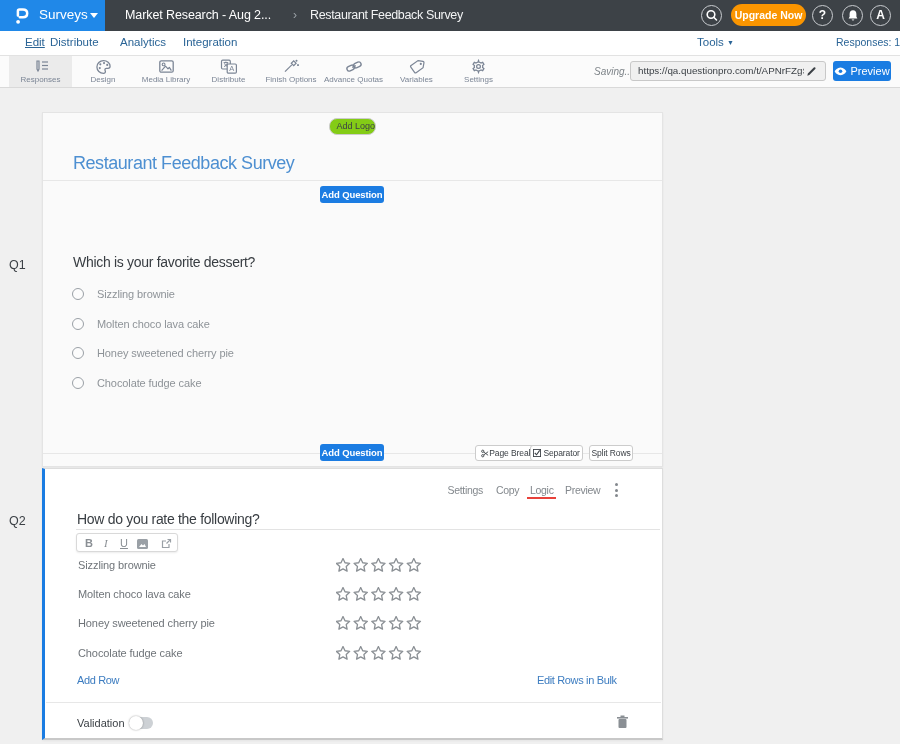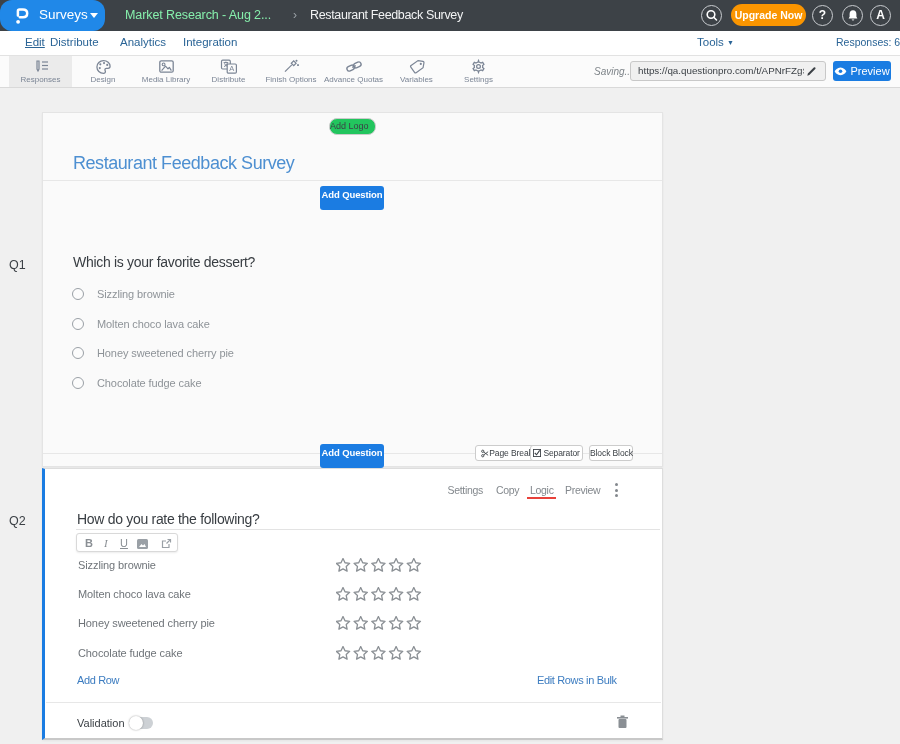--- a/index.html
+++ b/index.html
@@ -1,25 +1,25 @@
 <!DOCTYPE html>
 <html><head>
 <meta charset="utf-8">
 <style>
 * { margin:0; padding:0; box-sizing:border-box; }
 html,body { width:900px; height:744px; overflow:hidden; background:#f0f0f0;
   font-family:"Liberation Sans", sans-serif; }
 
 #navbar { position:absolute; left:0; top:0; width:900px; height:31px; background:#3d4247; }
-#logoblk { position:absolute; left:0; top:0; width:105px; height:31px; background:#2088e8; z-index:5;border-radius:12px; }
+#logoblk { position:absolute; left:0; top:0; width:105px; height:31px; background:#2088e8; z-index:5; }
 #logoblk svg { position:absolute; left:14px; top:5px; }
 #logoblk .stxt { position:absolute; left:39px; top:7px; color:#fff; font-size:13.5px; }
 #logoblk .tri { position:absolute; left:90px; top:13px; width:0; height:0;
   border-left:4.5px solid transparent; border-right:4.5px solid transparent; border-top:5px solid #fff; }
-.crumb1 { position:absolute; left:125px; top:8px; color:#86efac; font-size:12.5px; letter-spacing:-0.1px; white-space:nowrap; }
+.crumb1 { position:absolute; left:125px; top:8px; color:#ffffff; font-size:12.5px; letter-spacing:-0.1px; white-space:nowrap; }
 .crumbsep { position:absolute; left:293px; top:8px; color:#9aa0a6; font-size:12px; }
 .crumb2 { position:absolute; left:310px; top:8px; color:#f2f3f4; font-size:12.5px; letter-spacing:-0.35px; white-space:nowrap; }
 .navcirc { position:absolute; top:4.5px; width:21px; height:21px; border:1.5px solid #c9ccd0;
   border-radius:50%; color:#fff; text-align:center; }
 .navcirc span { font-size:12px; font-weight:bold; line-height:18px; display:block; }
 #upgrade { position:absolute; left:731px; top:4px; width:75px; height:22px; background:#fa9500;
   border-radius:11px; color:#fff; font-size:10.5px; font-weight:bold; text-align:center; line-height:22px;
   white-space:nowrap; }
 
 #tabrow { position:absolute; left:0; top:31px; width:900px; height:25px; background:#fff;
@@ -38,26 +38,26 @@
 #previewbtn { position:absolute; left:833px; top:61px; width:58px; height:20px; background:#1a7ce2;
   border-radius:3px; color:#fff; font-size:11px; line-height:20px; text-align:center; white-space:nowrap; }
 
 #card1 { position:absolute; left:42px; top:112px; width:621px; height:355px; background:#fafafa;
   border:1px solid #e4e4e4; box-shadow:0 1px 2px rgba(0,0,0,0.05); }
 #card2 { position:absolute; left:42px; top:468px; width:621px; height:272px; background:#fff;
   border-top:1px solid #ddd; border-right:1px solid #ddd;
   border-left:3px solid #1a7ce2; border-bottom:2px solid #c8c8c8;
   box-shadow:0 1px 2px rgba(0,0,0,0.05); }
 .qlbl { position:absolute; left:9px; font-size:12.5px; color:#3c4146; }
-#addlogo { position:absolute; left:329px; top:118px; width:47px; height:17px; background:#22c55e;
-  border:1px solid #ccc; border-radius:8px; font-size:9px; color:#3c4146; text-align:left;
+#addlogo { position:absolute; left:329px; top:118px; width:47px; height:17px; background:#84cc16;
+  border:1px solid #ccc; border-radius:8px; font-size:9px; color:#3c4146; text-align:right;
   line-height:15px; white-space:nowrap; }
 #title { position:absolute; left:73px; top:153px; font-size:18px; letter-spacing:-0.45px; color:#4d8fd1; }
 .divline { position:absolute; left:43px; width:619px; height:1px; background:#e7e7e7; }
-.addq { position:absolute; width:64px; height:24px; background:#1b7ce2; border-radius:3px;
+.addq { position:absolute; width:64px; height:17px; background:#1b7ce2; border-radius:3px;
   color:#fff; font-size:9.5px; font-weight:bold; text-align:center; line-height:18px;
   white-space:nowrap; letter-spacing:-0.1px; }
 #q1text { position:absolute; left:73px; top:254px; font-size:14px; letter-spacing:-0.3px; color:#383d42; }
 .radio { position:absolute; left:72px; width:12px; height:12px; border:1.5px solid #9aa0a6;
   border-radius:50%; background:#fcfcfc; }
 .optlbl { position:absolute; left:97px; font-size:11px; letter-spacing:-0.1px; color:#8e9398; white-space:nowrap; }
 .miniBtn { position:absolute; height:16px; background:#fff; border:1px solid #ccc; border-radius:3px;
   font-size:8.5px; letter-spacing:-0.1px; color:#3c4146; line-height:14px; text-align:center; z-index:3; white-space:nowrap; }
 
 .q2link { position:absolute; top:484px; font-size:10.5px; letter-spacing:-0.3px; color:#83888d; white-space:nowrap; }
@@ -107,21 +107,21 @@
   <div class="stxt">Surveys</div>
   <div class="tri"></div>
 </div>
 
 <div id="tabrow">
   <div class="tab" style="left:25px; text-decoration:underline;">Edit</div>
   <div class="tab" style="left:50px;">Distribute</div>
   <div class="tab" style="left:120px;">Analytics</div>
   <div class="tab" style="left:183px;">Integration</div>
   <div class="tab" style="left:697px;">Tools <span style="font-size:7px; vertical-align:1.5px;">▼</span></div>
-  <div class="tab" style="left:836px; font-size:10.5px;">Responses: 6</div>
+  <div class="tab" style="left:836px; font-size:10.5px;">Responses: 1</div>
 </div>
 
 <div id="toolbar">
   <div class="titem" style="left:9px; width:63px; background:#ebebeb;">
     <svg width="16" height="15" viewBox="0 0 16 15">
         <g stroke="#7b8595" stroke-width="1.2" fill="none">
           <path d="M4 2 L4 10 L5 12 L6 10 L6 2 Z"></path>
           <line x1="9" y1="3" x2="15" y2="3"></line>
           <line x1="9" y1="6.5" x2="15" y2="6.5"></line>
           <line x1="9" y1="10" x2="15" y2="10"></line>
@@ -230,21 +230,21 @@
         <circle cx="2" cy="2" r="1.3"></circle>
         <circle cx="2" cy="7" r="1.3"></circle>
         <line x1="3" y1="2.8" x2="8" y2="6.5"></line>
         <line x1="3" y1="6.2" x2="8" y2="2.5"></line>
       </g>
     </svg>Page Break</div>
 <div class="miniBtn" style="left:530px; top:445px; width:53px;"><svg width="8" height="8" viewBox="0 0 9 9" style="vertical-align:-1px;">
       <rect x="0.5" y="0.5" width="8" height="8" fill="none" stroke="#3c4146"></rect>
       <path d="M2 4.5 L4 6.5 L7.5 1.5" fill="none" stroke="#3c4146" stroke-width="1.2"></path>
     </svg> Separator</div>
-<div class="miniBtn" style="left:589px; top:445px; width:44px;">Block Block</div>
+<div class="miniBtn" style="left:589px; top:445px; width:44px;">Split Rows</div>
 
 <div id="card2"></div>
 <div class="q2link" style="left:447.5px;">Settings</div>
 <div class="q2link" style="left:496px;">Copy</div>
 <div class="q2link" style="left:530px;">Logic</div>
 <div id="logicu"></div>
 <div class="q2link" style="left:565px;">Preview</div>
 <div id="dots">
     <div class="dot"></div>
     <div class="dot"></div>

